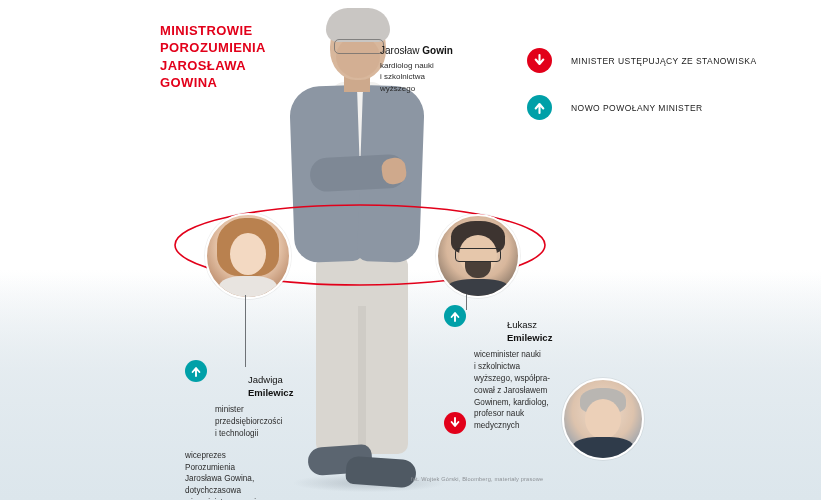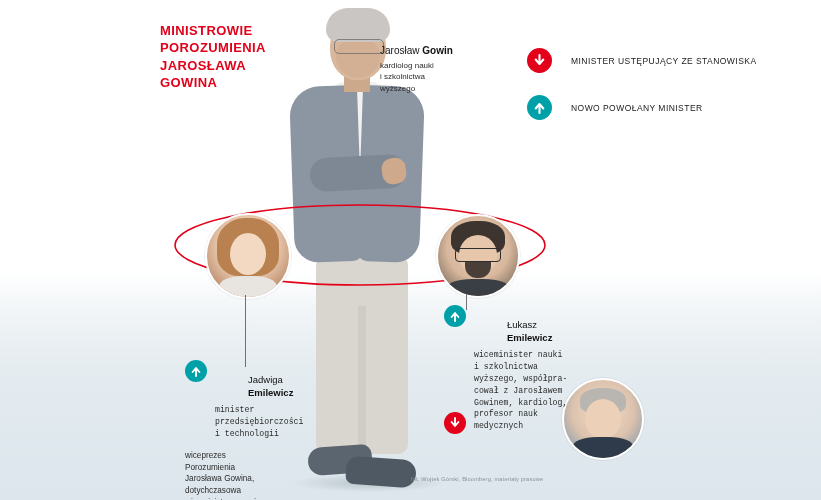--- a/index.html
+++ b/index.html
@@ -327,21 +327,21 @@
     white-space: pre-line;
   }
   .person-name b { font-weight: bold; }
   .person-desc {
     font-size: 8.2px;
     line-height: 1.45;
     color: #2b2b2b;
     white-space: pre-line;
     margin-top: 5px;
   }
-  .indent-30 { margin-left: 30px; font-family: Liberation Mono, monospace; }
+  .indent-30 { margin-left: 30px; }
 
   .credit {
     position: absolute;
     left: 411px;
     top: 476px;
     font-size: 5.6px;
     color: #8d9196;
     letter-spacing: 0.2px;
   }
 </style>

